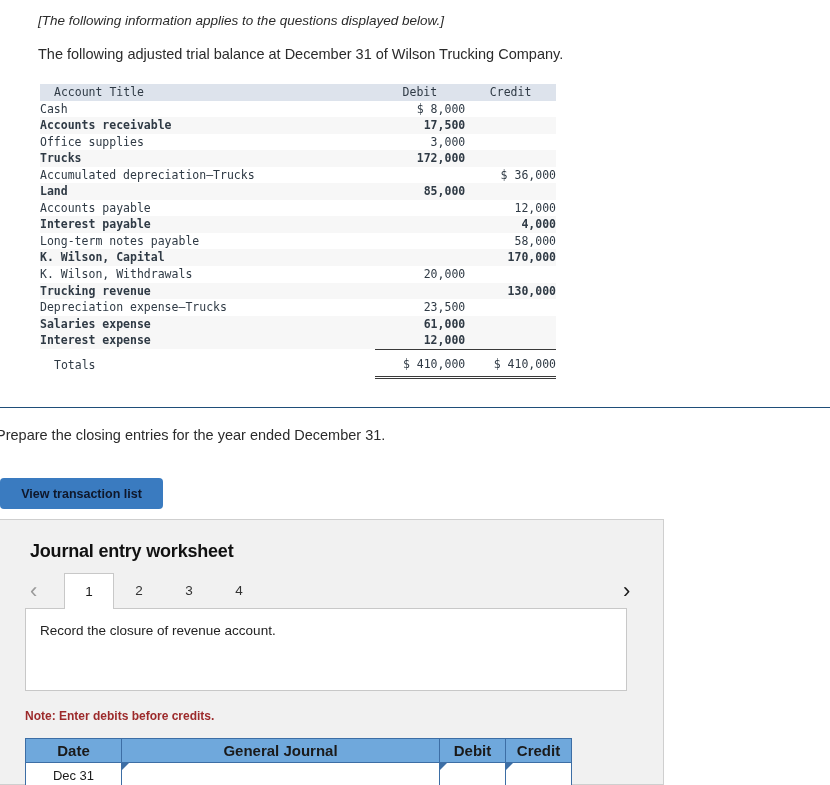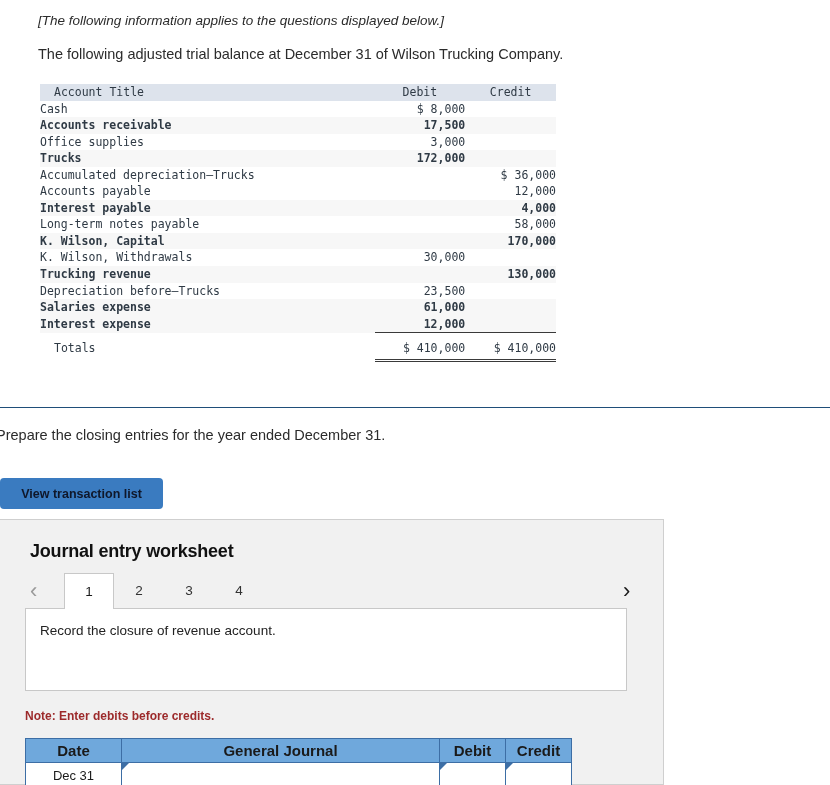--- a/index.html
+++ b/index.html
@@ -293,20 +293,25 @@
         <tr class="even">
           <td class="c-title">Trucks</td>
           <td class="c-debit">172,000</td>
           <td class="c-credit"></td>
         </tr>
         <tr class="odd">
           <td class="c-title">Accumulated depreciation—Trucks</td>
           <td class="c-debit"></td>
           <td class="c-credit">$ 36,000</td>
         </tr>
+        <tr class="even">
+          <td class="c-title">Land</td>
+          <td class="c-debit">85,000</td>
+          <td class="c-credit"></td>
+        </tr>
         <tr class="odd">
           <td class="c-title">Accounts payable</td>
           <td class="c-debit"></td>
           <td class="c-credit">12,000</td>
         </tr>
         <tr class="even">
           <td class="c-title">Interest payable</td>
           <td class="c-debit"></td>
           <td class="c-credit">4,000</td>
         </tr>
@@ -315,30 +320,30 @@
           <td class="c-debit"></td>
           <td class="c-credit">58,000</td>
         </tr>
         <tr class="even">
           <td class="c-title">K. Wilson, Capital</td>
           <td class="c-debit"></td>
           <td class="c-credit">170,000</td>
         </tr>
         <tr class="odd">
           <td class="c-title">K. Wilson, Withdrawals</td>
-          <td class="c-debit">30,000</td>
+          <td class="c-debit">20,000</td>
           <td class="c-credit"></td>
         </tr>
         <tr class="even">
           <td class="c-title">Trucking revenue</td>
           <td class="c-debit"></td>
           <td class="c-credit">130,000</td>
         </tr>
         <tr class="odd">
-          <td class="c-title">Depreciation before—Trucks</td>
+          <td class="c-title">Depreciation expense—Trucks</td>
           <td class="c-debit">23,500</td>
           <td class="c-credit"></td>
         </tr>
         <tr class="even">
           <td class="c-title">Salaries expense</td>
           <td class="c-debit">61,000</td>
           <td class="c-credit"></td>
         </tr>
         <tr class="even">
           <td class="c-title">Interest expense</td>

